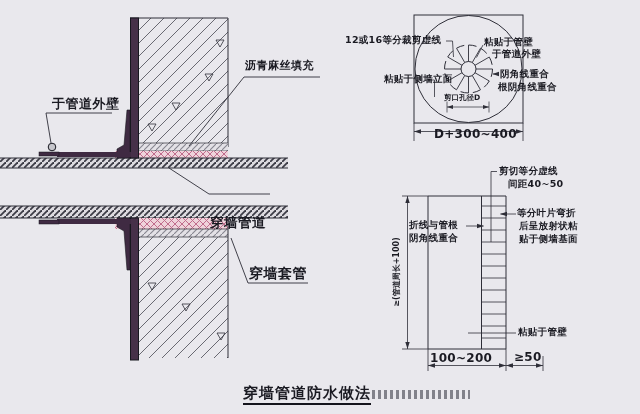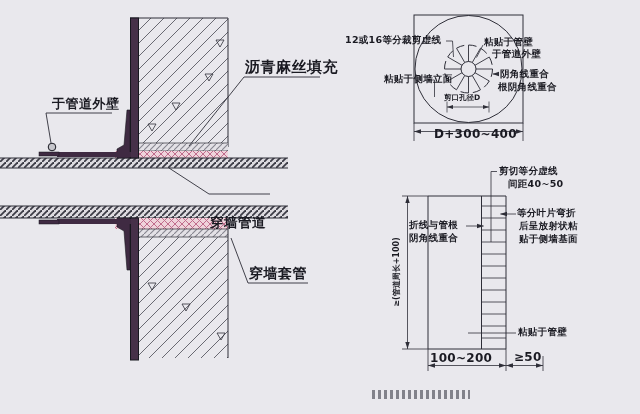--- a/index.html
+++ b/index.html
@@ -150,21 +150,21 @@
 
       <path d="M428 349 V371 M506 349 V371 M543 356 V371 M428 365.5 H543" stroke-width="0.8"></path>
       <polygon points="428,365.5 435,363.3 435,367.7" fill="#2e2e38" stroke="none"></polygon>
       <polygon points="506,365.5 499,363.3 499,367.7" fill="#2e2e38" stroke="none"></polygon>
       <polygon points="506,365.5 513,363.3 513,367.7" fill="#2e2e38" stroke="none"></polygon>
       <polygon points="543,365.5 536,363.3 536,367.7" fill="#2e2e38" stroke="none"></polygon>
     </g>
   </svg>
 
   <div class="lbl big" style="left:52px;top:97px;">于管道外壁</div>
-  <div class="lbl big" style="left:245px;top:60px;font-size:15px;">沥青麻丝填充</div>
+  <div class="lbl big" style="left:245px;top:60px;font-size:11px;">沥青麻丝填充</div>
   <div class="lbl big" style="left:210px;top:177px;font-size:13.5px;margin-top:38px;">穿墙管道</div>
   <div class="lbl big" style="left:249px;top:266px;font-size:14px;">穿墙套管</div>
 
   <div class="lbl sm" style="left:345px;top:35px;">12或16等分裁剪虚线</div>
   <div class="lbl sm" style="left:484px;top:37px;">粘贴于管壁</div>
   <div class="lbl sm" style="left:492px;top:49px;">于管道外壁</div>
   <div class="lbl sm" style="left:352px;top:74px;padding-left:32px;">粘贴于侧墙立面</div>
   <div class="lbl sm" style="left:500px;top:69px;">阴角线重合</div>
   <div class="lbl sm" style="left:498px;top:82px;">根阴角线重合</div>
   <div class="lbl xs" style="left:444px;top:94px;">剪口孔径D</div>
@@ -175,15 +175,16 @@
   <div class="lbl sm" style="left:409px;top:220px;">折线与管根</div>
   <div class="lbl sm" style="left:409px;top:233px;">阴角线重合</div>
   <div class="lbl sm" style="left:517px;top:208px;">等分叶片弯折</div>
   <div class="lbl sm" style="left:519px;top:221px;">后呈放射状粘</div>
   <div class="lbl sm" style="left:519px;top:234px;">贴于侧墙基面</div>
   <div class="lbl sm" style="left:518px;top:327px;">粘贴于管壁</div>
   <div class="lbl vdim" style="left:339px;top:266px;">≥(管道周长+100)</div>
   <div class="lbl dim" style="left:430px;top:352px;">100~200</div>
   <div class="lbl dim" style="left:514px;top:351px;">≥50</div>
 
+  <div class="lbl" id="page-title" style="left:243px;top:386px;">穿墙管道防水做法</div>
   <div id="title-smudge"></div>
 
 </div>
 
 </body></html>

